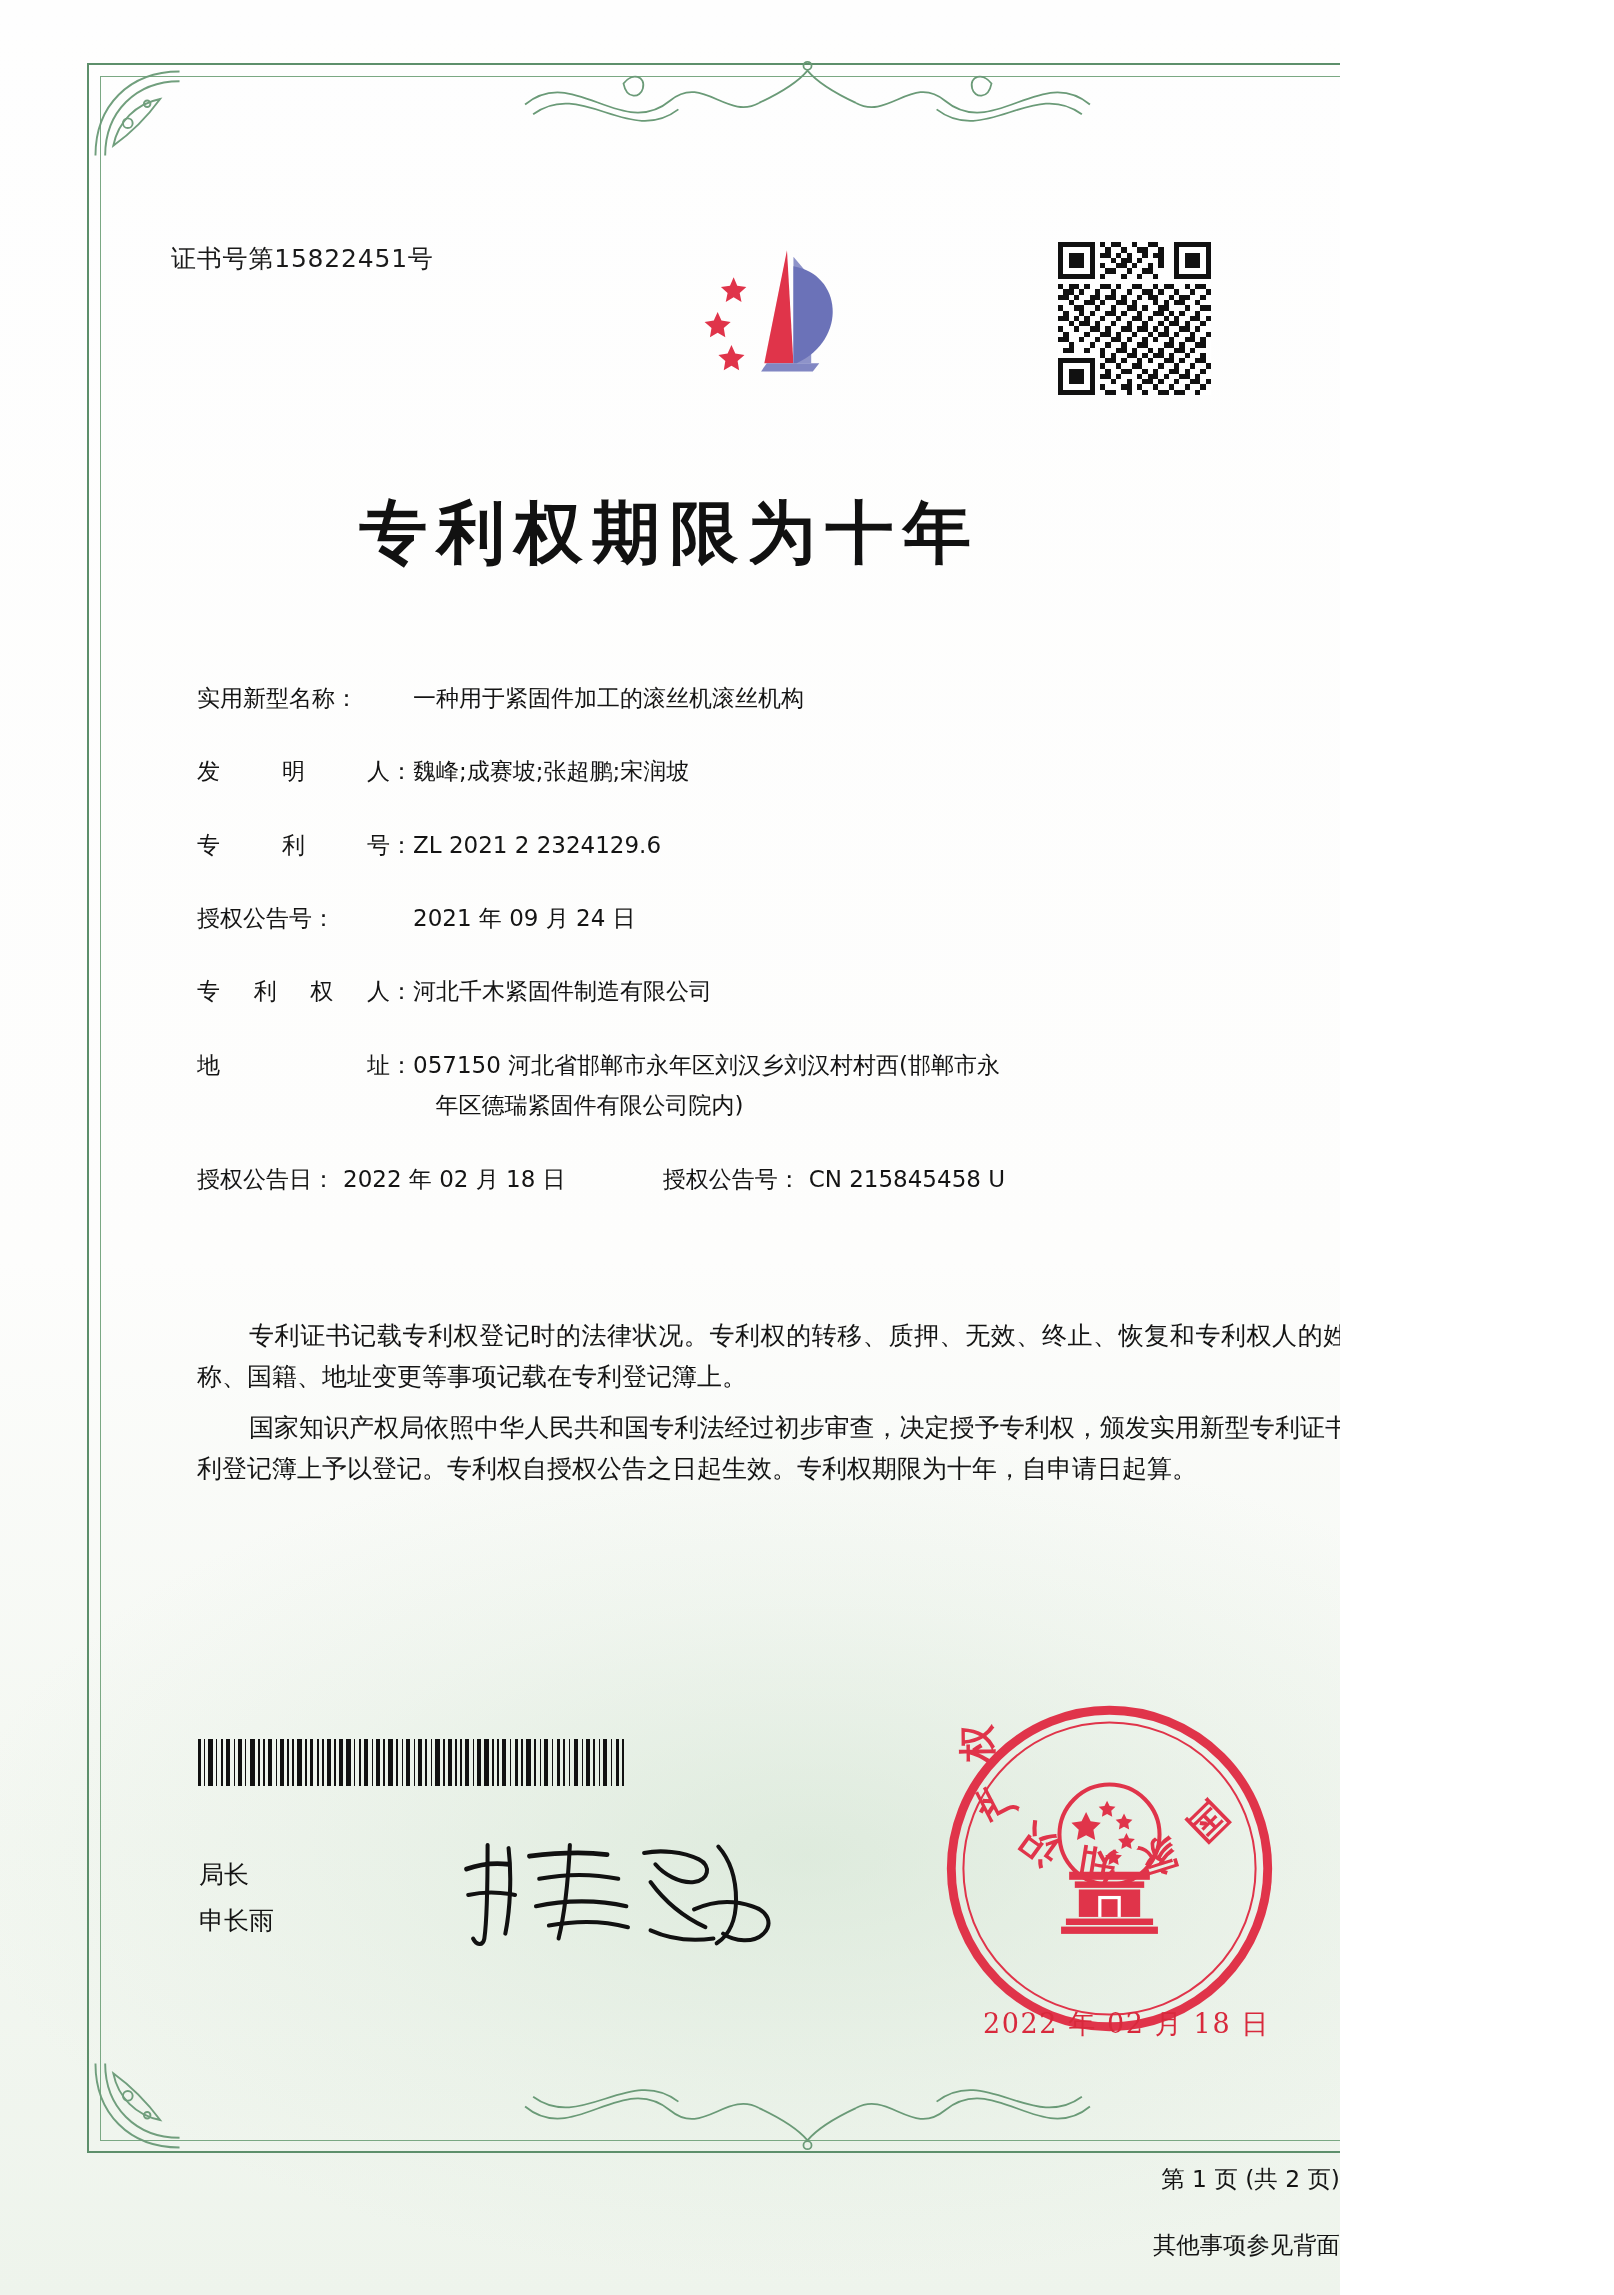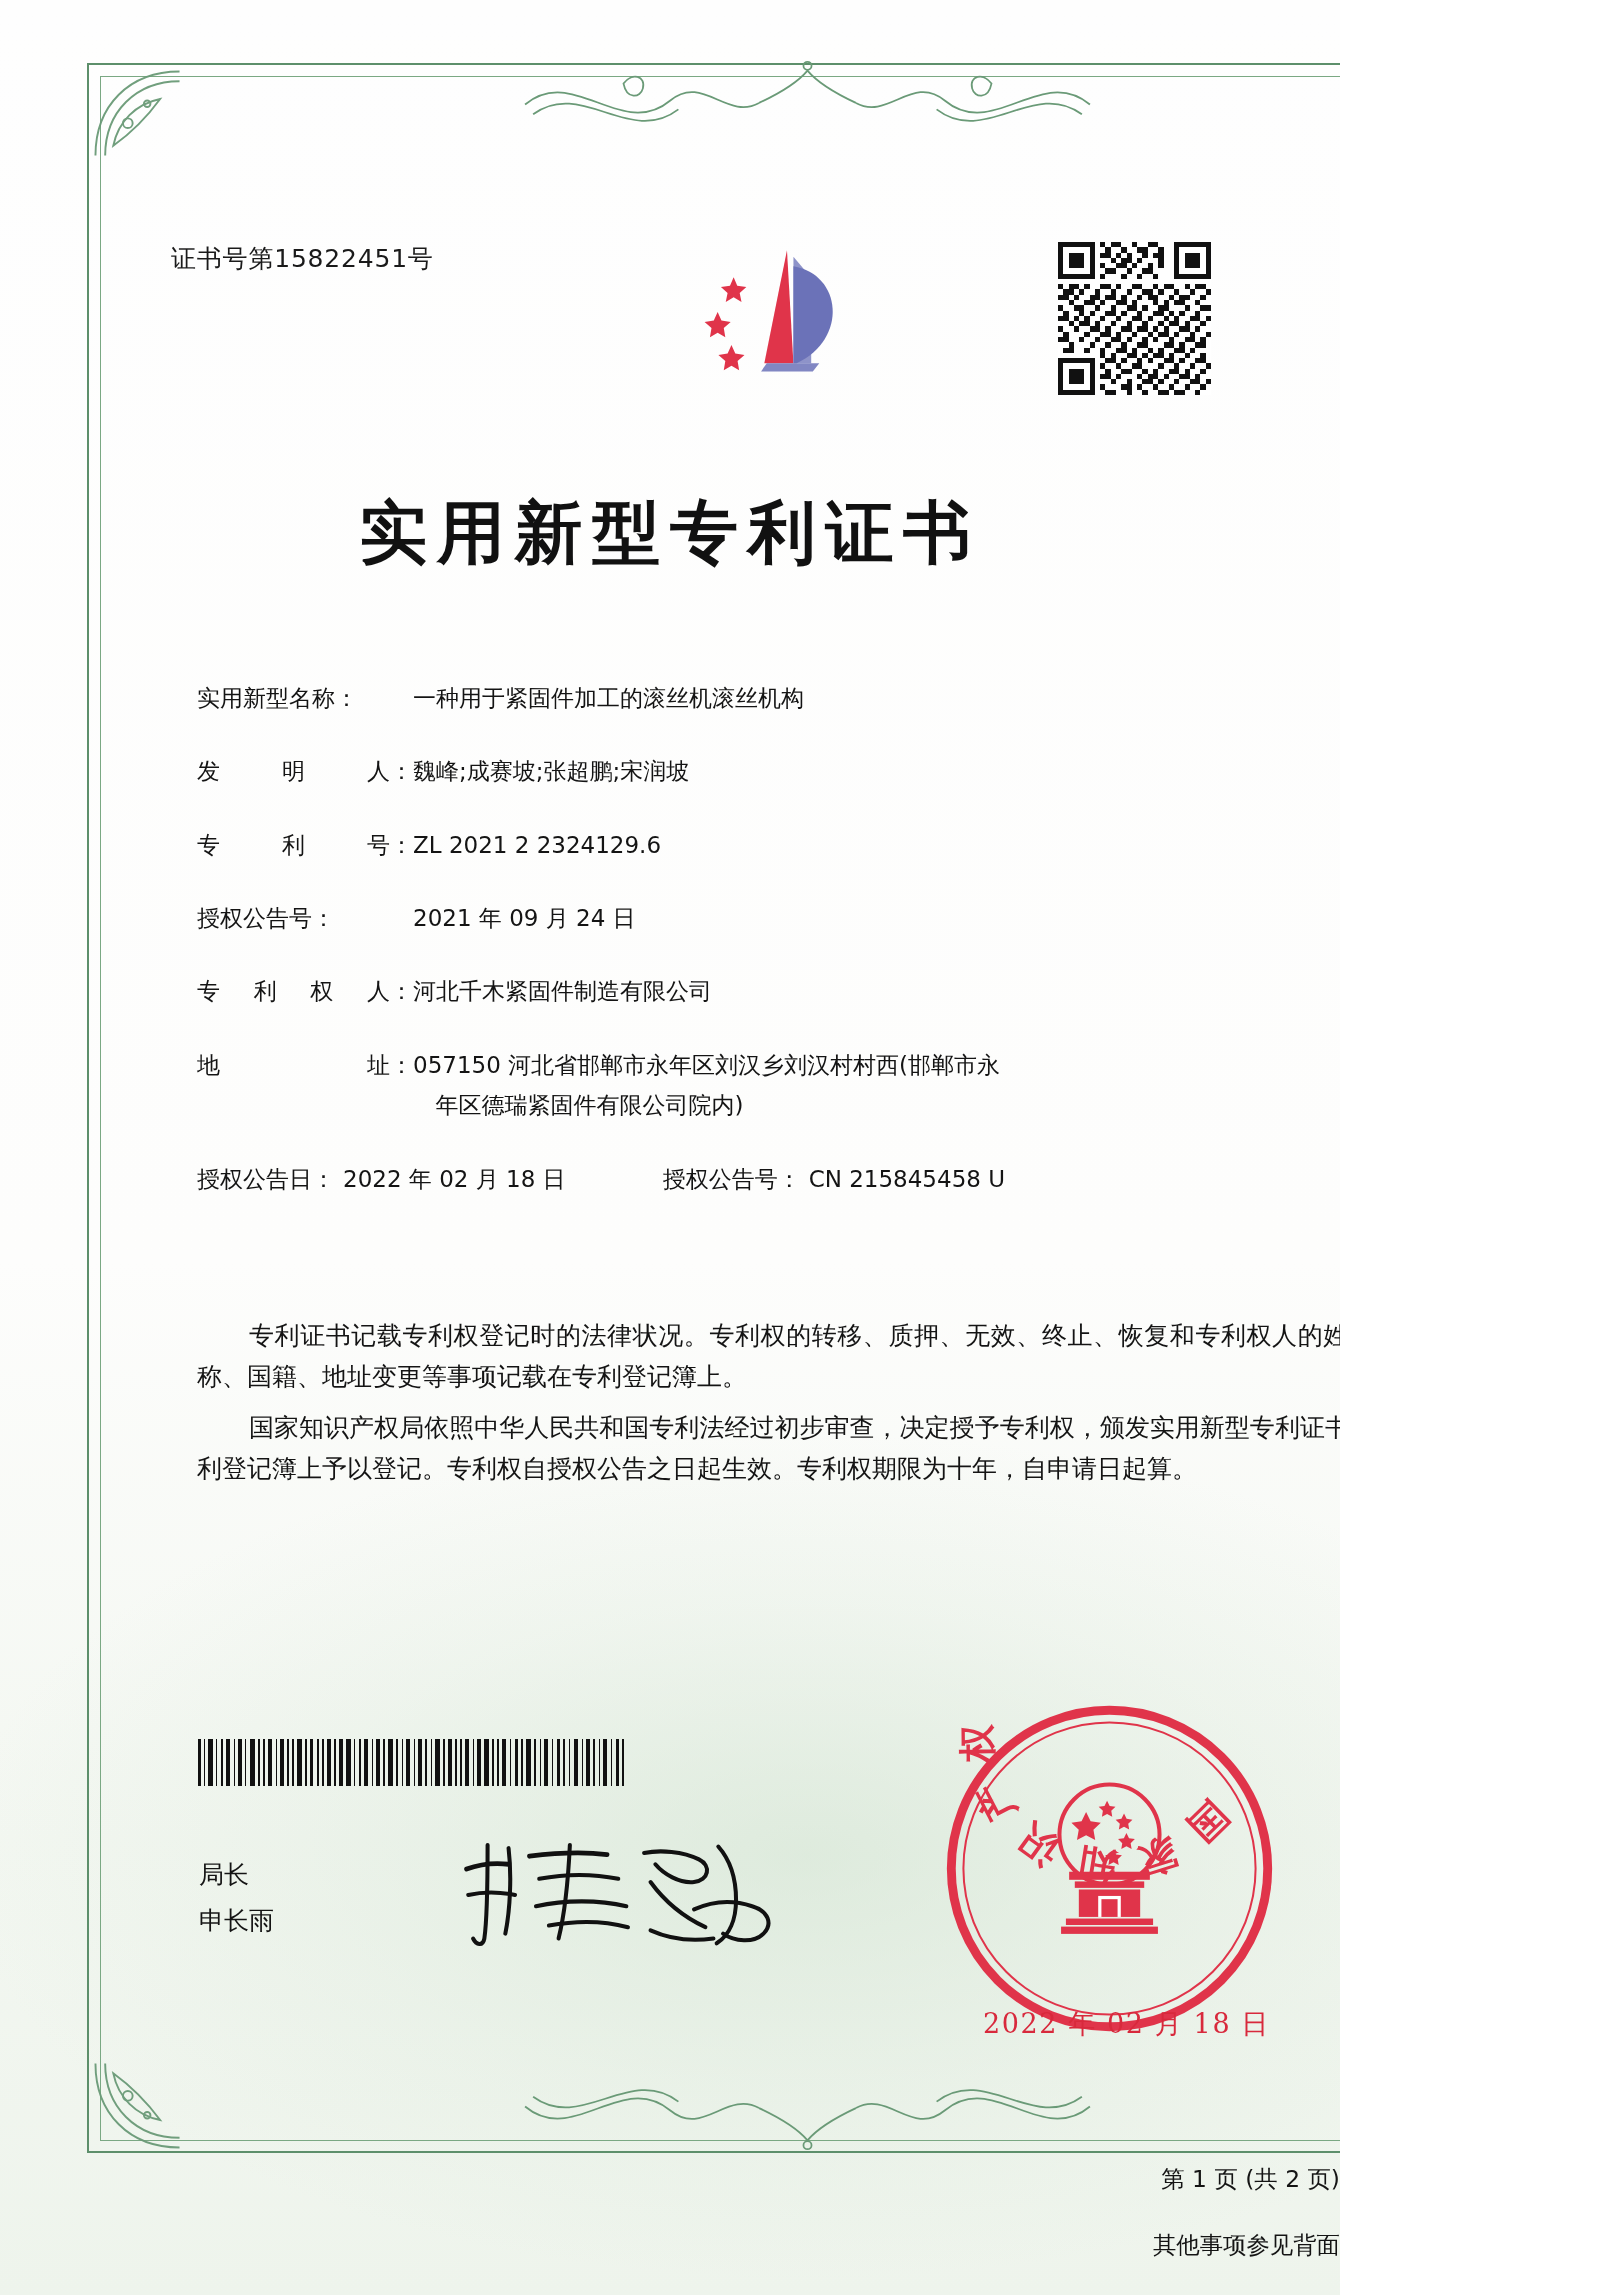--- a/index.html
+++ b/index.html
@@ -543,21 +543,21 @@
         <rect x="9" y="28" width="2" height="1"></rect>
           <rect x="13" y="28" width="1" height="1"></rect>
           <rect x="16" y="28" width="1" height="1"></rect>
           <rect x="19" y="28" width="2" height="1"></rect>
           <rect x="22" y="28" width="2" height="1"></rect>
           <rect x="26" y="28" width="1" height="1"></rect>
       </g>
     </svg>
   </div>
 
-  <div class="title">实用新型专利证书</div>
+  <div class="title">专利权期限为十年</div>
 
   <div class="fields">
 
     <div class="field-row">
       <div class="f-label">实用新型名称：</div>
       <div class="f-value">一种用于紧固件加工的滚丝机滚丝机构</div>
     </div>
 
     <div class="field-row">
       <div class="f-label spaced">

